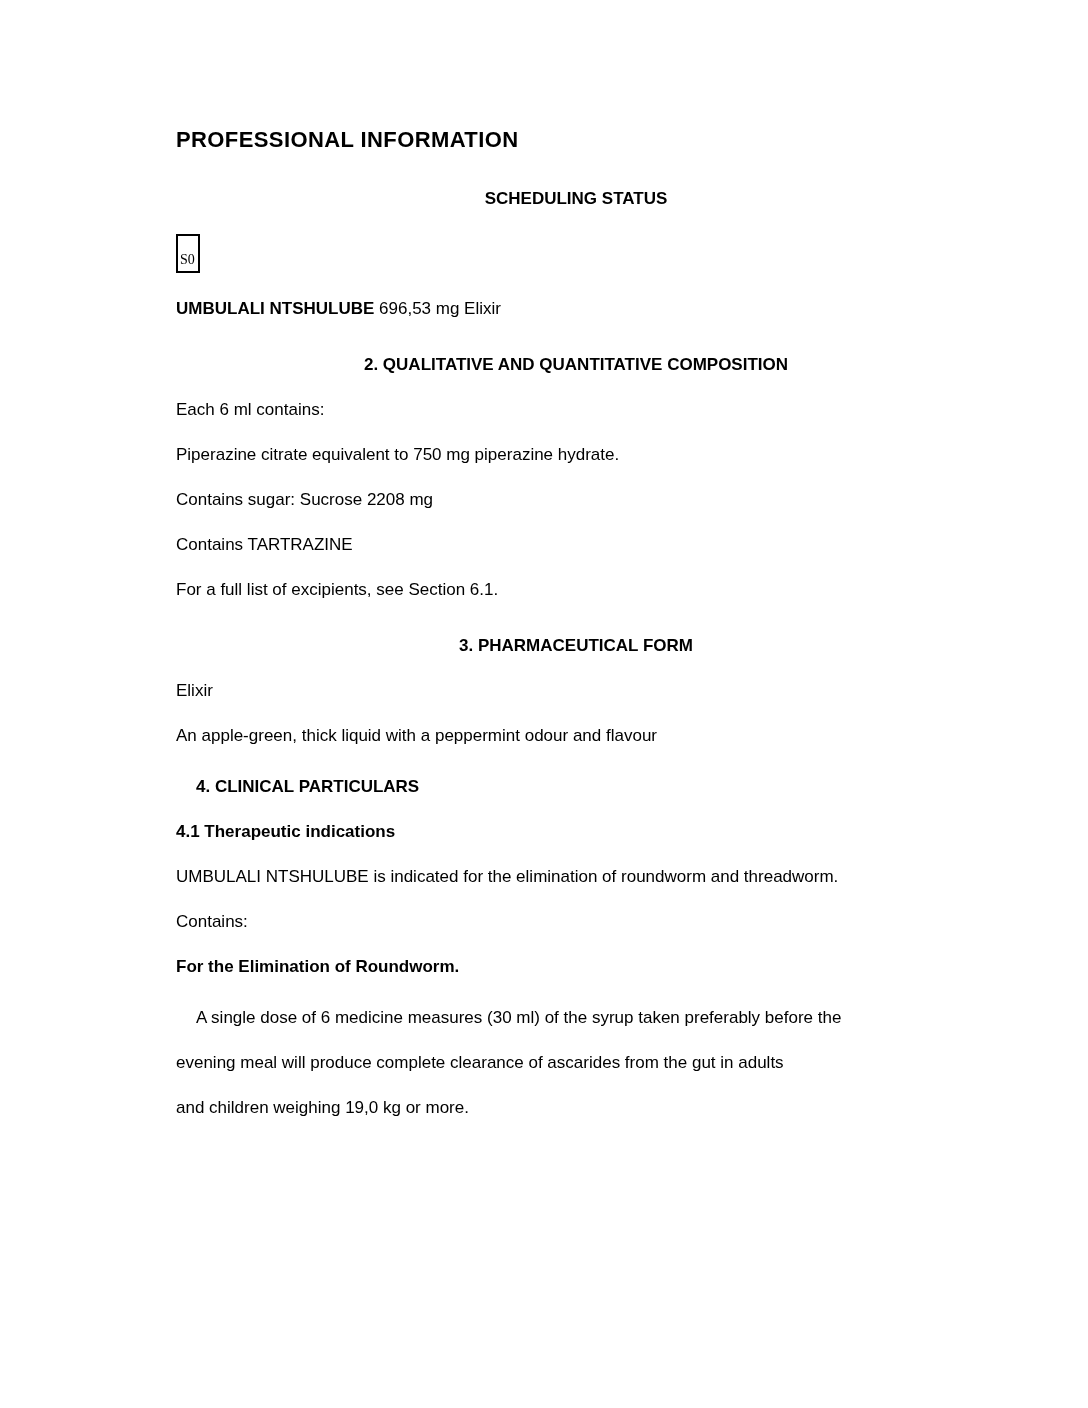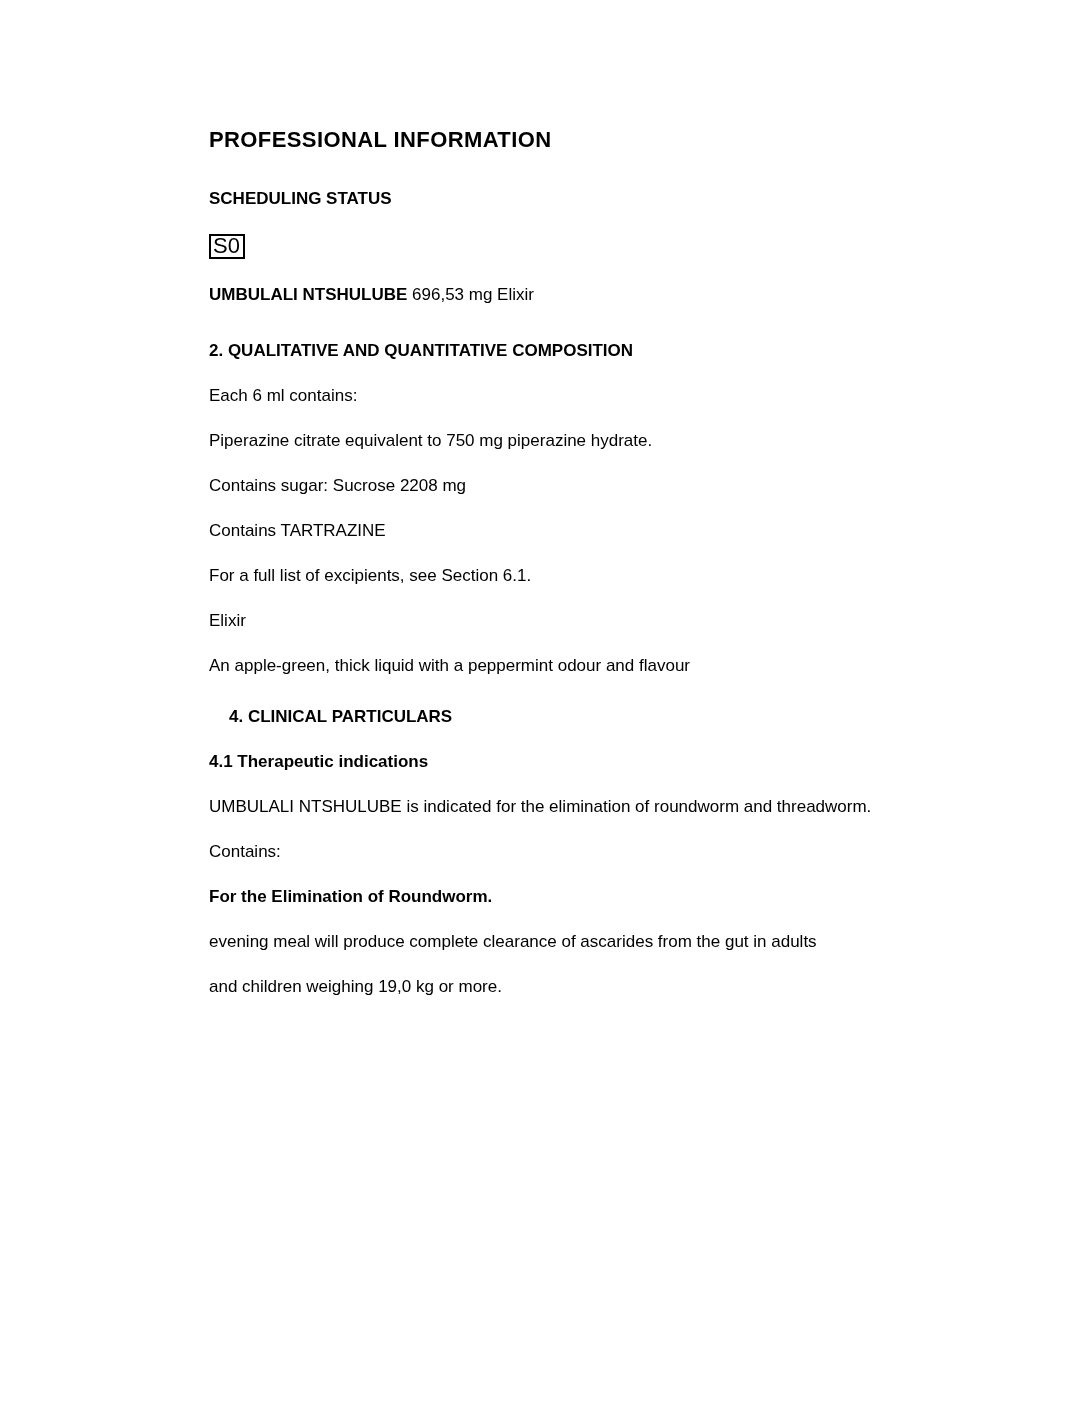--- a/index.html
+++ b/index.html
@@ -11,48 +11,49 @@
     width: 1088px;
     height: 1408px;
     position: relative;
     font-family: "Liberation Sans", sans-serif;
     color: #000000;
     overflow: hidden;
   }
   .doc {
     position: absolute;
     top: 128px;
-    left: 209px;
+    left: 176px;
     width: 800px;
   }
   .line {
     font-size: 17px;
     line-height: 19px;
     margin: 0 0 0 0;
     white-space: nowrap;
   }
   
   .gap-std { margin-top: 26px; }
   
-  .gap-lg  { margin-top: 37px; }
+  .gap-lg  { margin-top: 37px; text-align: center; }
   
   .gap-md  { margin-top: 32px; margin-left: 20px; }
   .h1 {
     font-size: 22px;
     line-height: 24px;
     font-weight: bold;
     letter-spacing: 0.4px;
   }
   .bold { font-weight: bold; }
   .boxed {
     display: inline-block;
     border: 2px solid #000000;
-    padding: 1px 3px 2px 2px;
-    font-size: 22px;
+    padding: 15px 3px 2px 2px;
+    font-size: 14px;
     line-height: 18px;
+    font-family: Liberation Serif, serif;
   }
 </style>
 </head>
 <body>
 
 <div class="doc">
 
   <div class="line h1">PROFESSIONAL INFORMATION</div>
 
   <div class="line bold gap-lg">SCHEDULING STATUS</div>
@@ -71,34 +72,36 @@
   <div class="line gap-std">Each 6 ml contains:</div>
 
   <div class="line gap-std">Piperazine citrate equivalent to 750 mg piperazine hydrate.</div>
 
   <div class="line gap-std">Contains sugar: Sucrose 2208 mg</div>
 
   <div class="line gap-std">Contains TARTRAZINE</div>
 
   <div class="line gap-std">For a full list of excipients, see Section 6.1.</div>
 
+  <div class="line bold gap-lg">3. PHARMACEUTICAL FORM</div>
 
   <div class="line gap-std">Elixir</div>
 
   <div class="line gap-std">An apple-green, thick liquid with a peppermint odour and flavour</div>
 
   <div class="line bold gap-md">4. CLINICAL PARTICULARS</div>
 
   <div class="line bold gap-std">4.1 Therapeutic indications</div>
 
   <div class="line gap-std">UMBULALI NTSHULUBE is indicated for the elimination of roundworm and threadworm.</div>
 
 
   <div class="line gap-std">Contains:</div>
 
   <div class="line bold gap-std">For the Elimination of Roundworm.</div>
 
+  <div class="line gap-md">A single dose of 6 medicine measures (30 ml) of the syrup taken preferably before the</div>
 
   <div class="line gap-std">evening meal will produce complete clearance of ascarides from the gut in adults</div>
 
   <div class="line gap-std">and children weighing 19,0 kg or more.</div>
 
 </div>
 
 </body></html>

